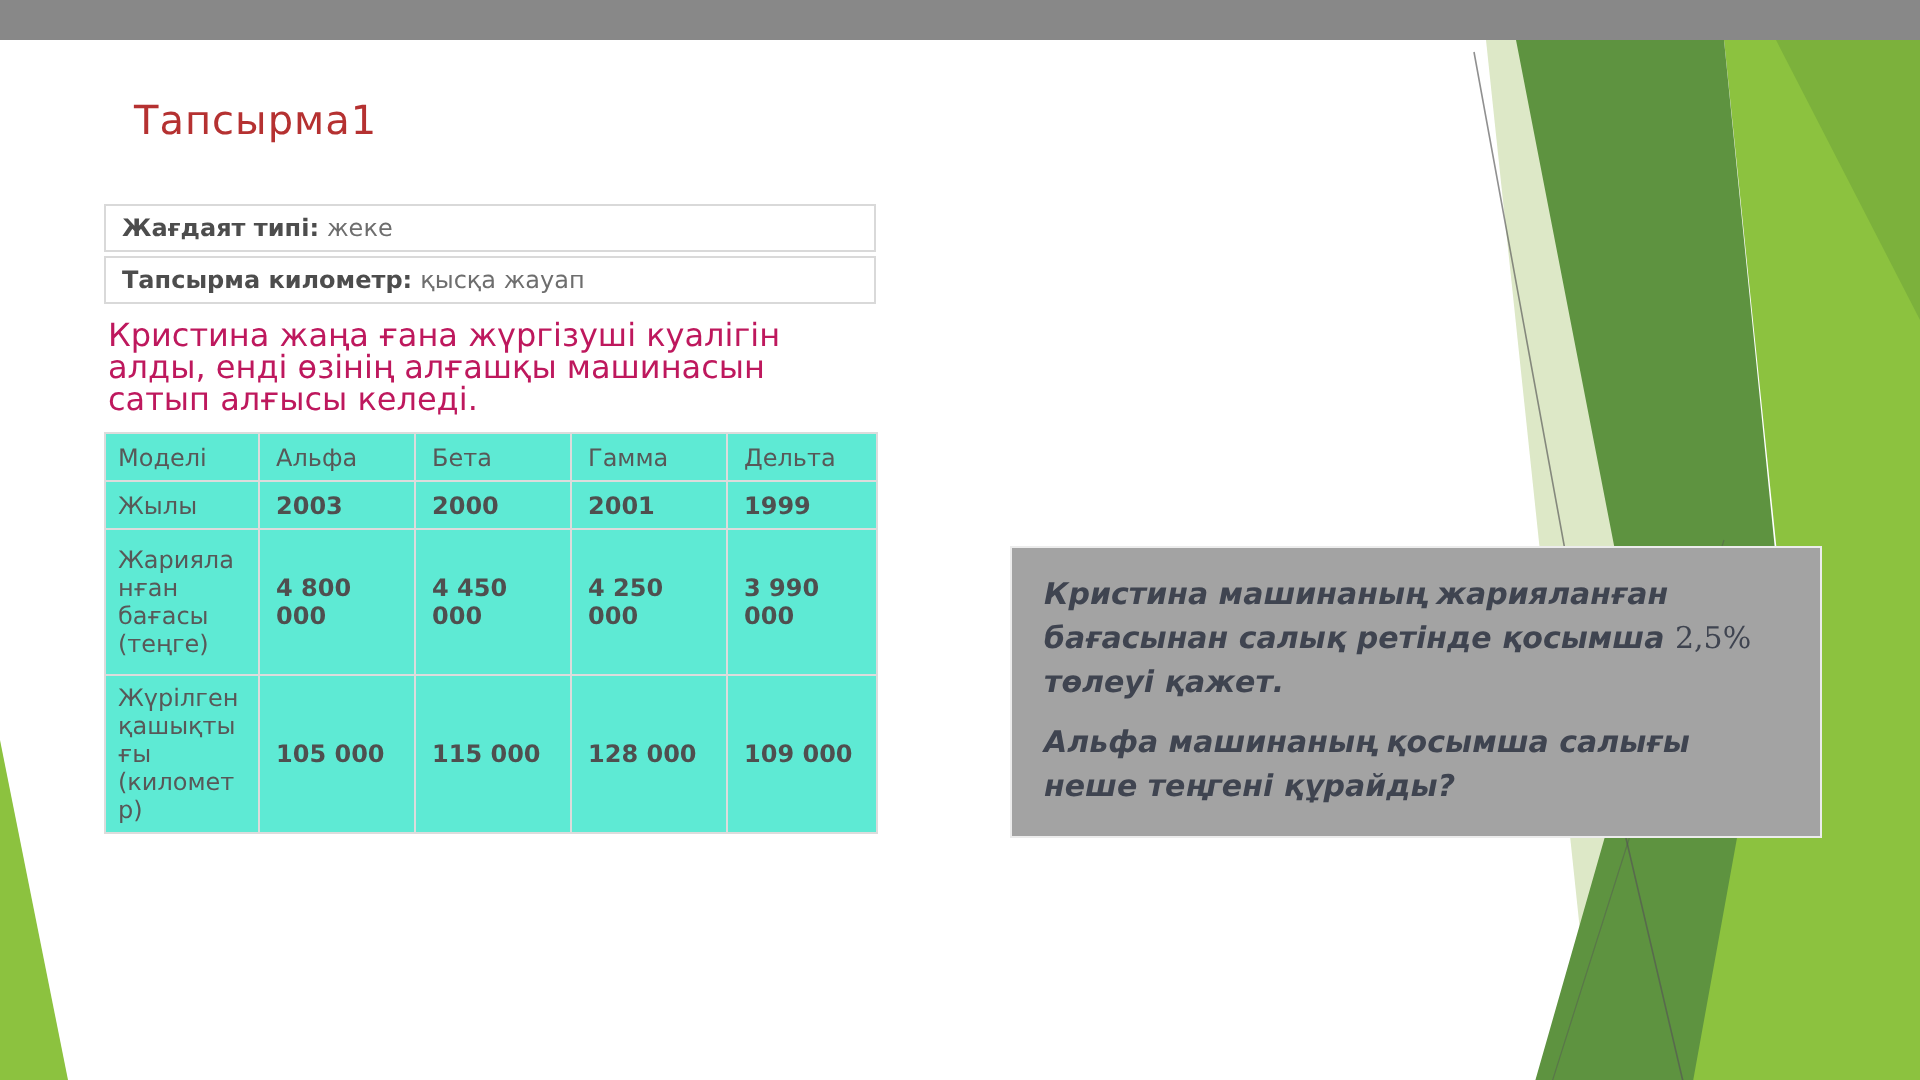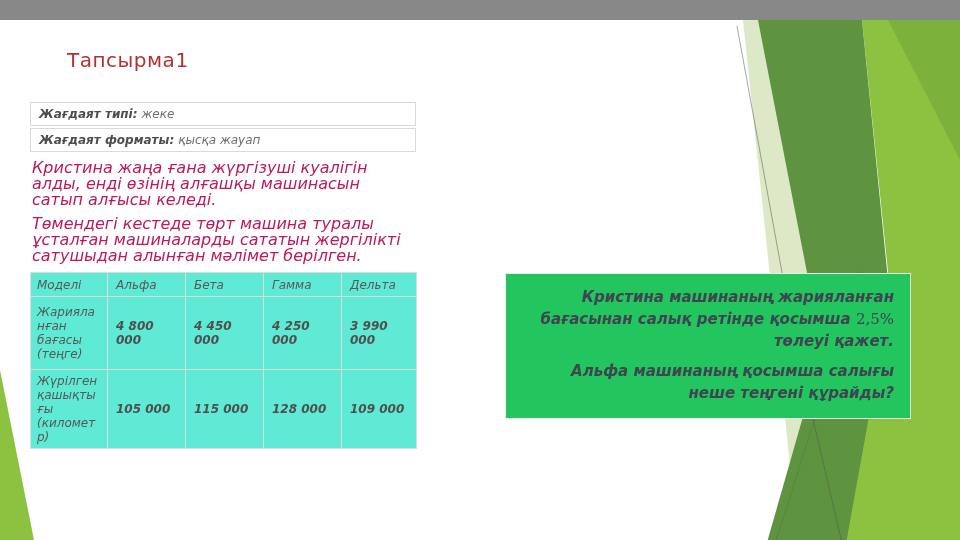--- a/index.html
+++ b/index.html
@@ -5,21 +5,21 @@
   html,body{margin:0;padding:0;background:#888;}
   .slide{
     position:relative;width:960px;height:540px;background:#ffffff;
     overflow:hidden;font-family:"DejaVu Sans","Liberation Sans",sans-serif;margin-top:20px;
   }
   .deco{position:absolute;left:0;top:0;width:960px;height:540px;z-index:0;}
   .title{
     position:absolute;left:67px;top:28px;z-index:2;
     font-size:20px;letter-spacing:.5px;color:#b53131;font-weight:500;
   }
-  .panel{position:absolute;left:30px;top:82px;width:386px;z-index:2;color:#5a5a5a;font-style:italic;}
+  .panel{position:absolute;left:52px;top:82px;width:386px;z-index:2;color:#5a5a5a;}
   .meta{
     border:1px solid #d9d9d9;background:#fff;padding:3px 8px;font-size:12px;
     height:16px;line-height:16px;margin-bottom:2px;white-space:nowrap;overflow:hidden;
   }
   .meta-label{font-weight:bold;color:#4d4d4d;}
   .meta-value{color:#6e6e6e;margin-left:4px;}
   .para{margin:8px 0 2px 2px;font-size:16px;line-height:16px;color:#be185d;}
   table.cars{
     margin-top:8px;border-collapse:collapse;width:386px;table-layout:fixed;
     font-size:12px;color:#585858;background:#5eead4;
@@ -30,22 +30,22 @@
   }
   table.cars .lbl{padding:4px 6px;vertical-align:middle;}
   table.cars .val{font-weight:600;color:#4f4f4f;}
   tr.r-hdr td{height:15px;}
   tr.r-year td{height:15px;}
   tr.r-price td{height:64px;}
   tr.r-dist td{height:66px;}
   tr.r-engine td{height:58px;}
   .qbox{
     position:absolute;left:505px;top:253px;width:372px;z-index:3;
-    background:#22c55e;border:1px solid #ececec;padding:12px 16px 14px 16px;
-    font-style:italic;font-weight:bold;font-size:15px;line-height:22px;color:#3f4450;text-align:right;
+    background:#a3a3a3;border:1px solid #ececec;padding:12px 16px 14px 16px;
+    font-style:italic;font-weight:bold;font-size:15px;line-height:22px;color:#3f4450;
   }
   .qbox p{margin:0;}
   .qbox p + p{margin-top:8px;}
   .math{font-family:"DejaVu Serif",serif;font-style:normal;font-weight:normal;}
   .peek{
     position:absolute;left:632px;top:363px;width:66px;height:6px;z-index:2;
     border:1px solid #d8d8d8;border-bottom:none;border-radius:4px 4px 0 0;background:#fff;
   }
 </style>
 </head>
@@ -64,41 +64,47 @@
   </svg>
 
   <div class="title">Тапсырма1</div>
 
   <div class="panel">
 
     <div class="meta">
       <span class="meta-label">Жағдаят типі:</span><span class="meta-value">жеке</span>
     </div>
     <div class="meta">
-      <span class="meta-label">Жағдаят форматы:</span><span class="meta-value">қысқа жауап</span>
+      <span class="meta-label">Тапсырма километр:</span><span class="meta-value">қысқа жауап</span>
     </div>
 
     <p class="para">Кристина жаңа ғана жүргізуші куалігін алды, енді өзінің алғашқы машинасын сатып алғысы келеді.</p>
-    <p class="para">Төмендегі кестеде төрт машина туралы ұсталған машиналарды сататын жергілікті сатушыдан алынған мәлімет берілген.</p>
 
     <table class="cars">
       <colgroup>
         <col style="width:77px">
           <col style="width:78px">
           <col style="width:78px">
           <col style="width:78px">
           <col style="width:75px">
       </colgroup>
       <tbody>
         <tr class="r-hdr">
           <td class="lbl">Моделі</td>
           <td>Альфа</td>
           <td>Бета</td>
           <td>Гамма</td>
           <td>Дельта</td>
+        </tr>
+        <tr class="r-year">
+          <td class="lbl">Жылы</td>
+          <td class="val">2003</td>
+          <td class="val">2000</td>
+          <td class="val">2001</td>
+          <td class="val">1999</td>
         </tr>
         <tr class="r-price">
           <td class="lbl">Жарияланған бағасы (теңге)</td>
           <td class="val">4 800 000</td>
           <td class="val">4 450 000</td>
           <td class="val">4 250 000</td>
           <td class="val">3 990 000</td>
         </tr>
         <tr class="r-dist">
           <td class="lbl">Жүрілген қашықтығы (километр)</td>

